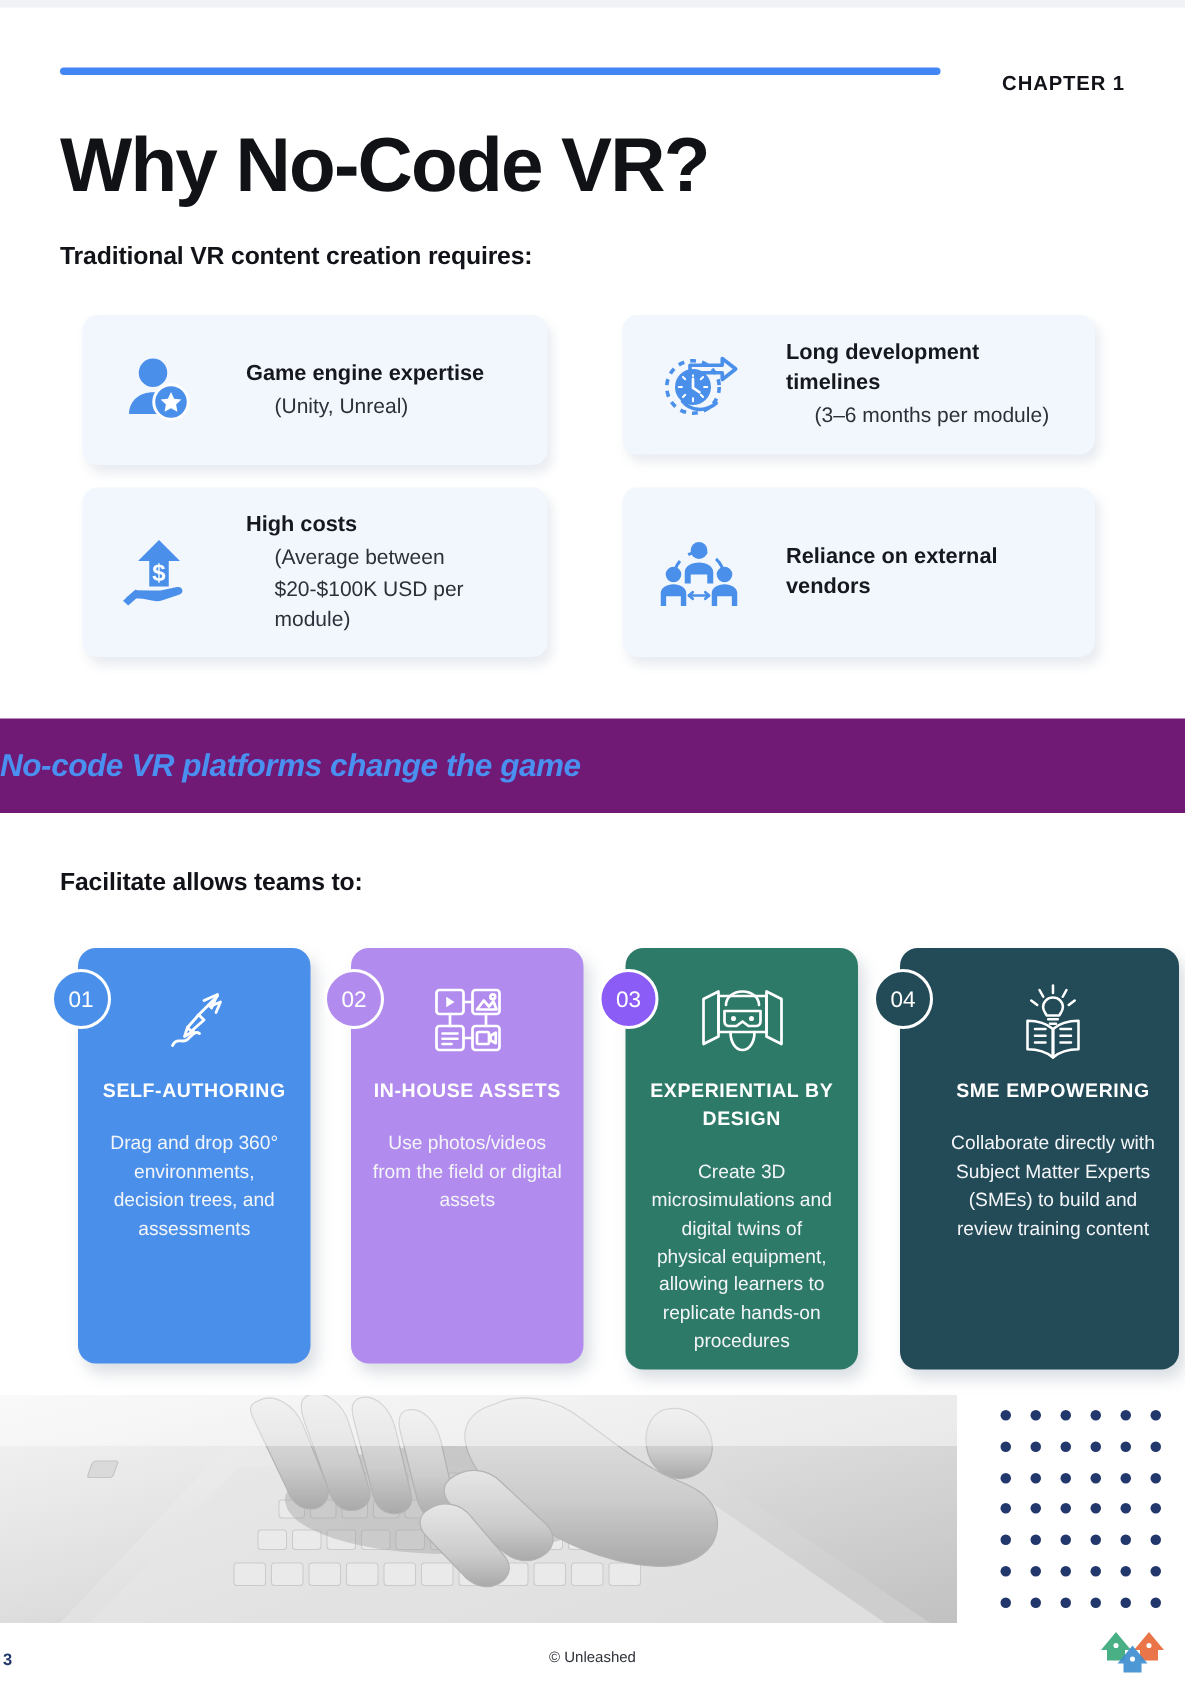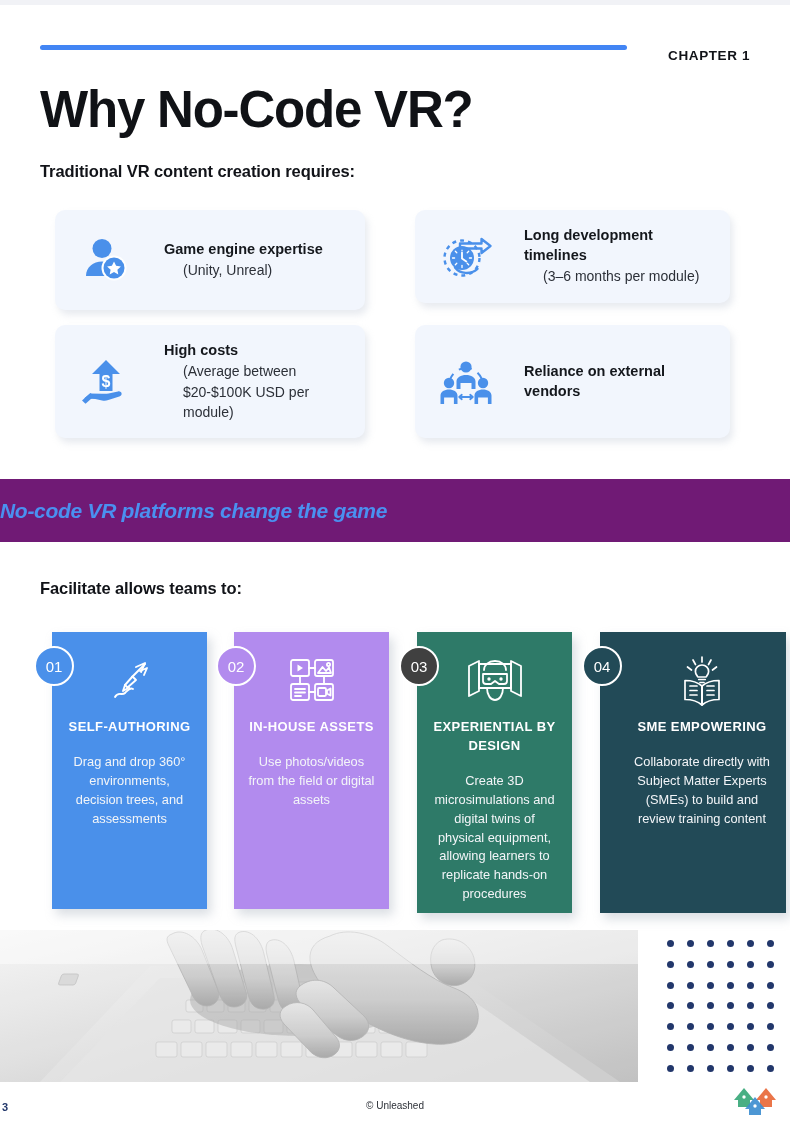--- a/index.html
+++ b/index.html
@@ -121,21 +121,21 @@
     font-size: 21px;
     font-weight: bold;
     font-style: italic;
     letter-spacing: -0.3px;
   }
 
   
   .feat-card {
     position: absolute;
     top: 632px;
-    border-radius: 0;
+    border-radius: 12px;
     box-shadow: 4px 6px 10px rgba(150,160,175,0.35);
     box-sizing: border-box;
     padding: 18px 14px 14px 14px;
     text-align: center;
     color: #ffffff;
   }
   #feat-0 { left: 52px;  width: 155px; height: 277px; background: #4a90ea; }
   #feat-1 { left: 234px; width: 155px; height: 277px; background: #b28bee; }
   #feat-2 { left: 417px; width: 155px; height: 281px; background: #2e7a68; }
   #feat-3 { left: 600px; width: 186px; height: 281px; background: #224a57; padding-left: 32px; }
@@ -148,21 +148,21 @@
     border: 2.5px solid #ffffff;
     display: flex;
     align-items: center;
     justify-content: center;
     font-size: 15px;
     color: #ffffff;
     box-sizing: border-box;
   }
   #badge-0 { left: 34px;  background: #4a90ea; }
   #badge-1 { left: 216px; background: #b28bee; }
-  #badge-2 { left: 399px; background: #404040; }
+  #badge-2 { left: 399px; background: #8b5cf6; }
   #badge-3 { left: 582px; background: #224a57; }
 
   .feat-icon {
     height: 62px;
     display: flex;
     align-items: center;
     justify-content: center;
     margin-bottom: 6px;
   }
   .feat-title {

